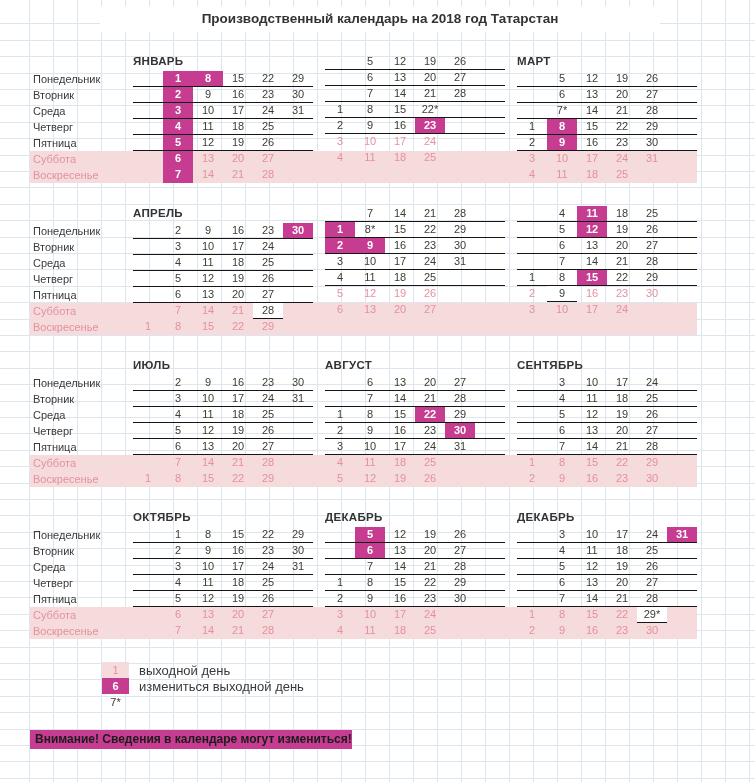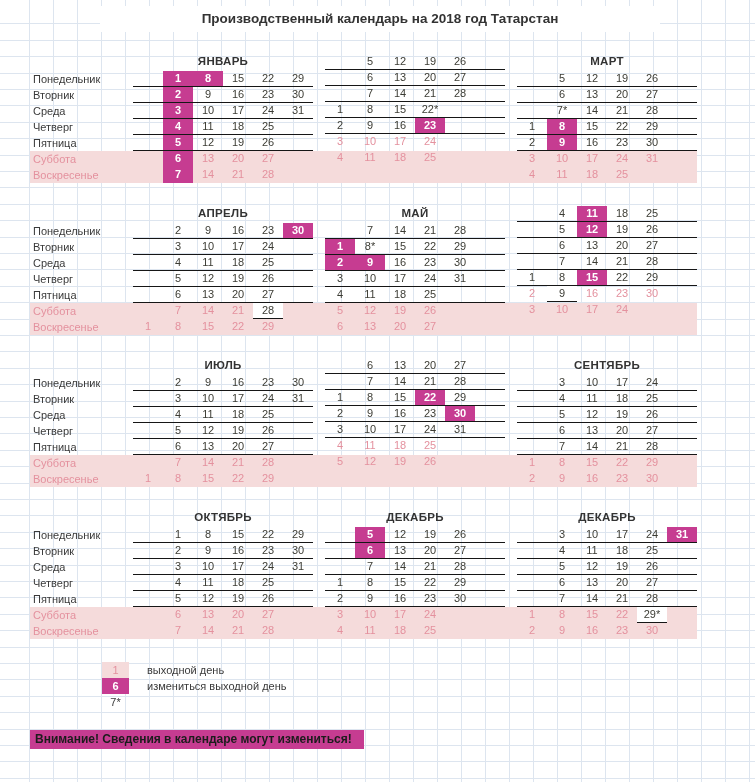--- a/index.html
+++ b/index.html
@@ -26,40 +26,40 @@
     position:absolute; left:0; right:0; top:97px; height:32px;
     background:var(--wkbg,#F5DBDB); z-index:0;
   }
   .labels { flex:0 0 103px; width:103px; position:relative; z-index:1; }
   .lhdr { height:17px; }
   .label { height:16px; line-height:16px; font-size:11px; color:#3a3a3a; padding-left:3px; white-space:nowrap; }
   .label.wk { color:var(--wktx,#E4919E); }
 
   .month { position:relative; z-index:1; width:180px; }
   .month + .month { margin-left:12px; }
-  .mhdr { height:17px; line-height:15px; text-align:center; font-weight:bold; font-size:11.5px; color:#333; letter-spacing:0.3px; }
+  .mhdr { height:17px; line-height:15px; font-weight:bold; font-size:11.5px; color:#333; letter-spacing:0.3px; }
   .mgrid { display:grid; grid-template-columns:repeat(6,30px); grid-auto-rows:16px; }
   .cell { font-size:11px; line-height:15px; text-align:center; color:#3c3c34; height:16px; }
   .cell.wd { border-bottom:1.5px solid #161616; }
   .cell.wk { color:var(--wktx,#E4919E); }
   .cell.hol { background:var(--hol,#C63C91); color:#fff; font-weight:bold; }
   .cell.work { background:#fff; color:#3c3c34; border-bottom:1.5px solid #161616; }
 
   .legend { margin-left:72px; margin-top:0; }
   .lrow { display:flex; align-items:center; height:16px; }
   .lswatch { width:27px; height:16px; line-height:16px; text-align:center; font-size:11px; flex:0 0 27px; }
   .sw-weekend { background:var(--wkbg,#F5DBDB); color:var(--wktx,#E4919E); }
   .sw-holiday { background:var(--hol,#C63C91); color:#fff; font-weight:bold; }
   .sw-short   { color:#3a3a3a; }
-  .ltext { margin-left:18px; font-size:11px; color:#3a3a3a; white-space:nowrap; }
+  .ltext { margin-left:10px; font-size:13px; color:#3a3a3a; white-space:nowrap; }
 
   .warning {
     display:inline-block; margin-top:20px;
     background:var(--hol,#C63C91); color:#1c1c1c;
-    font-weight:bold; font-size:12px; padding:2px 12px 3px 5px;
+    font-weight:bold; font-size:12px; padding:2px 0 3px 5px;
   }
 </style>
 </head>
 <body>
 
 <div class="sheet">
   <div class="title">Производственный календарь на 2018 год Татарстан</div>
 
   <div id="calendar">
       <div class="quarter">
@@ -268,21 +268,20 @@
             <div class="cell wk"></div>
             <div class="cell wk">1</div>
             <div class="cell wk">8</div>
             <div class="cell wk">15</div>
             <div class="cell wk">22</div>
             <div class="cell wk">29</div>
             <div class="cell wk"></div>
           </div>
         </div>
         <div class="month">
-          <div class="mhdr">МАЙ</div>
           <div class="mgrid">
             <div class="cell wd"></div>
             <div class="cell wd">7</div>
             <div class="cell wd">14</div>
             <div class="cell wd">21</div>
             <div class="cell wd">28</div>
             <div class="cell wd"></div>
             <div class="cell wd hol">1</div>
             <div class="cell wd">8*</div>
             <div class="cell wd">15</div>
@@ -421,20 +420,21 @@
             <div class="cell wk"></div>
             <div class="cell wk">1</div>
             <div class="cell wk">8</div>
             <div class="cell wk">15</div>
             <div class="cell wk">22</div>
             <div class="cell wk">29</div>
             <div class="cell wk"></div>
           </div>
         </div>
         <div class="month">
+          <div class="mhdr">АВГУСТ</div>
           <div class="mgrid">
             <div class="cell wd"></div>
             <div class="cell wd">6</div>
             <div class="cell wd">13</div>
             <div class="cell wd">20</div>
             <div class="cell wd">27</div>
             <div class="cell wd"></div>
             <div class="cell wd"></div>
             <div class="cell wd">7</div>
             <div class="cell wd">14</div>

